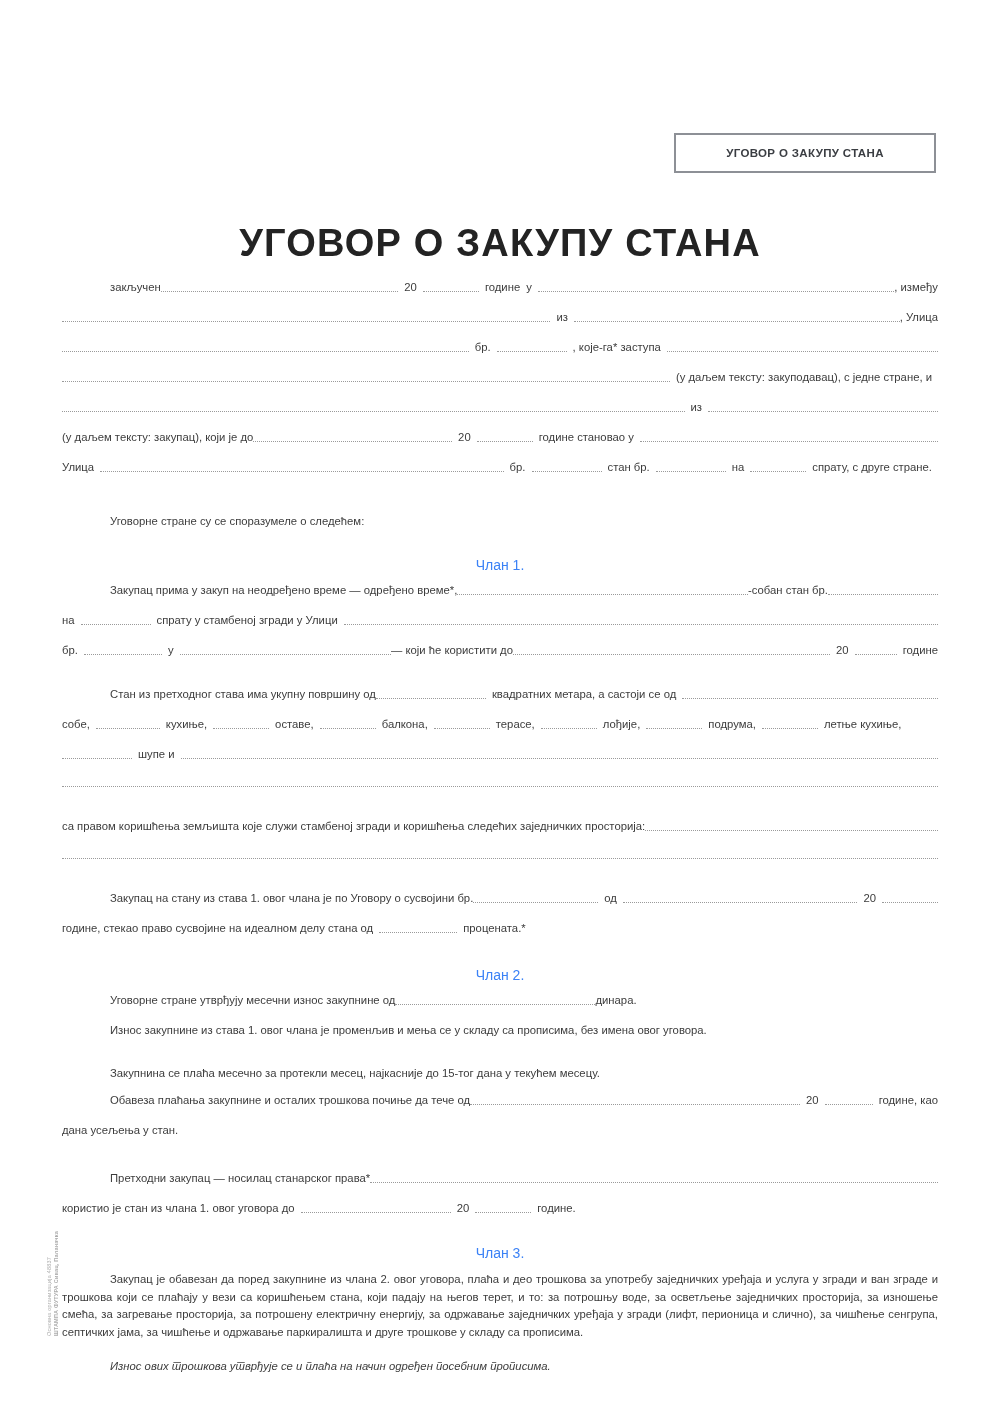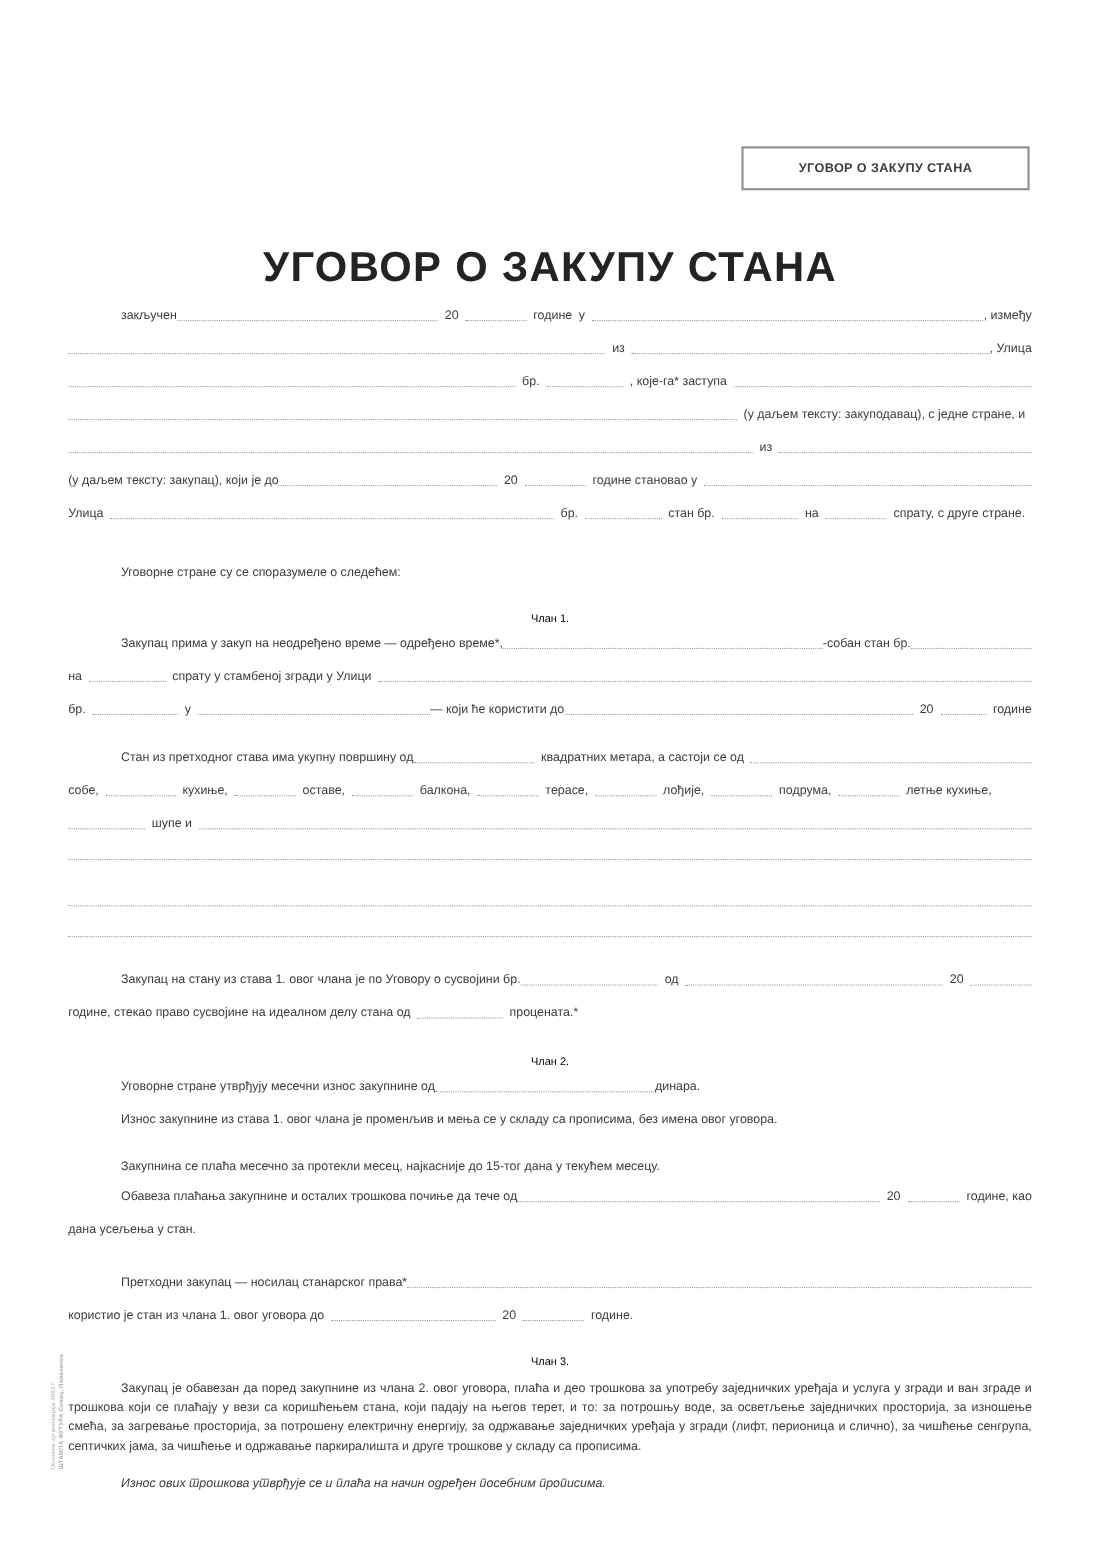--- a/index.html
+++ b/index.html
@@ -110,22 +110,22 @@
   .dot.w125 { flex: 0 0 125px; }
   .dot.w150 { flex: 0 0 150px; }
   .dot.w200 { flex: 0 0 200px; }
   .dot.w230 { flex: 0 0 230px; }
   .dot.g2   { flex: 2 1 auto; }
   .dot.g3   { flex: 3 1 auto; }
 
   
   .article-head {
     text-align: center;
-    font-size: 10px;
-    color: #000000;
+    font-size: 14px;
+    color: #3b82f6;
     margin-top: 26px;
     margin-bottom: 8px;
   }
 
   
   .para {
     font-size: 11.3px;
     line-height: 19px;
     color: #3c3c3c;
     text-align: justify;
@@ -286,20 +286,21 @@
       <span class="dot w70"></span>
       <span class="t pad-lr">шупе и</span>
       <span class="dot g3"></span>
     </div>
 
     <div class="ln sp-pre">
       <span class="dot g3"></span>
     </div>
 
     <div class="ln sp-pre-lg">
+      <span class="t">са правом коришћења земљишта које служи стамбеној згради и коришћења следећих заједничких просторија:</span>
       <span class="dot g2"></span>
     </div>
 
     <div class="ln sp-pre">
       <span class="dot g3"></span>
     </div>
 
     <div class="ln sp-pre-lg">
       <span class="t indent48">Закупац на стану из става 1. овог члана је по Уговору о сусвојини бр.</span>
       <span class="dot w125"></span>

